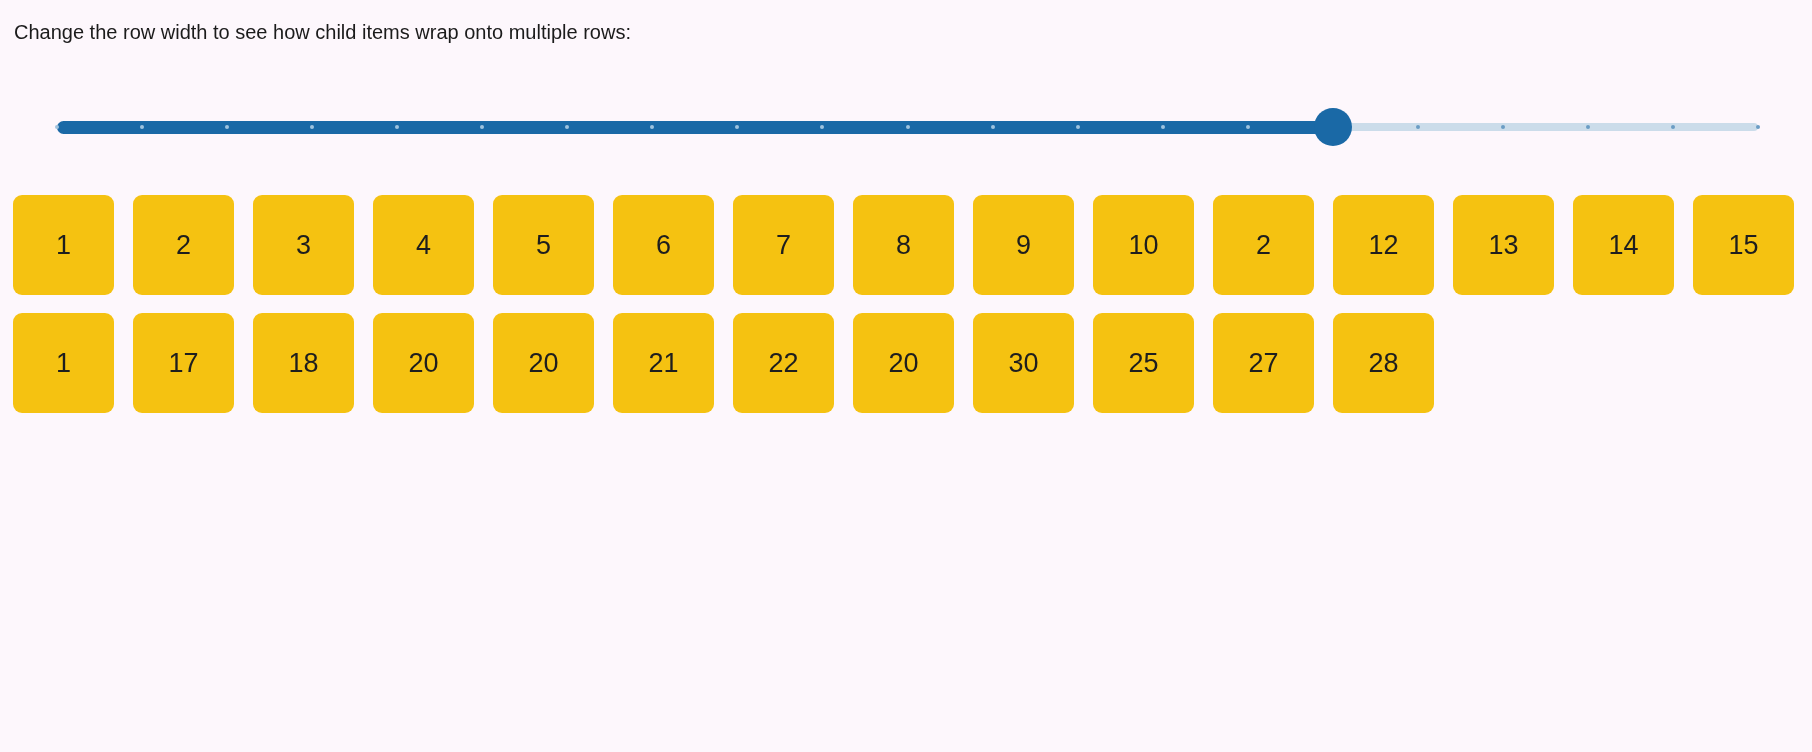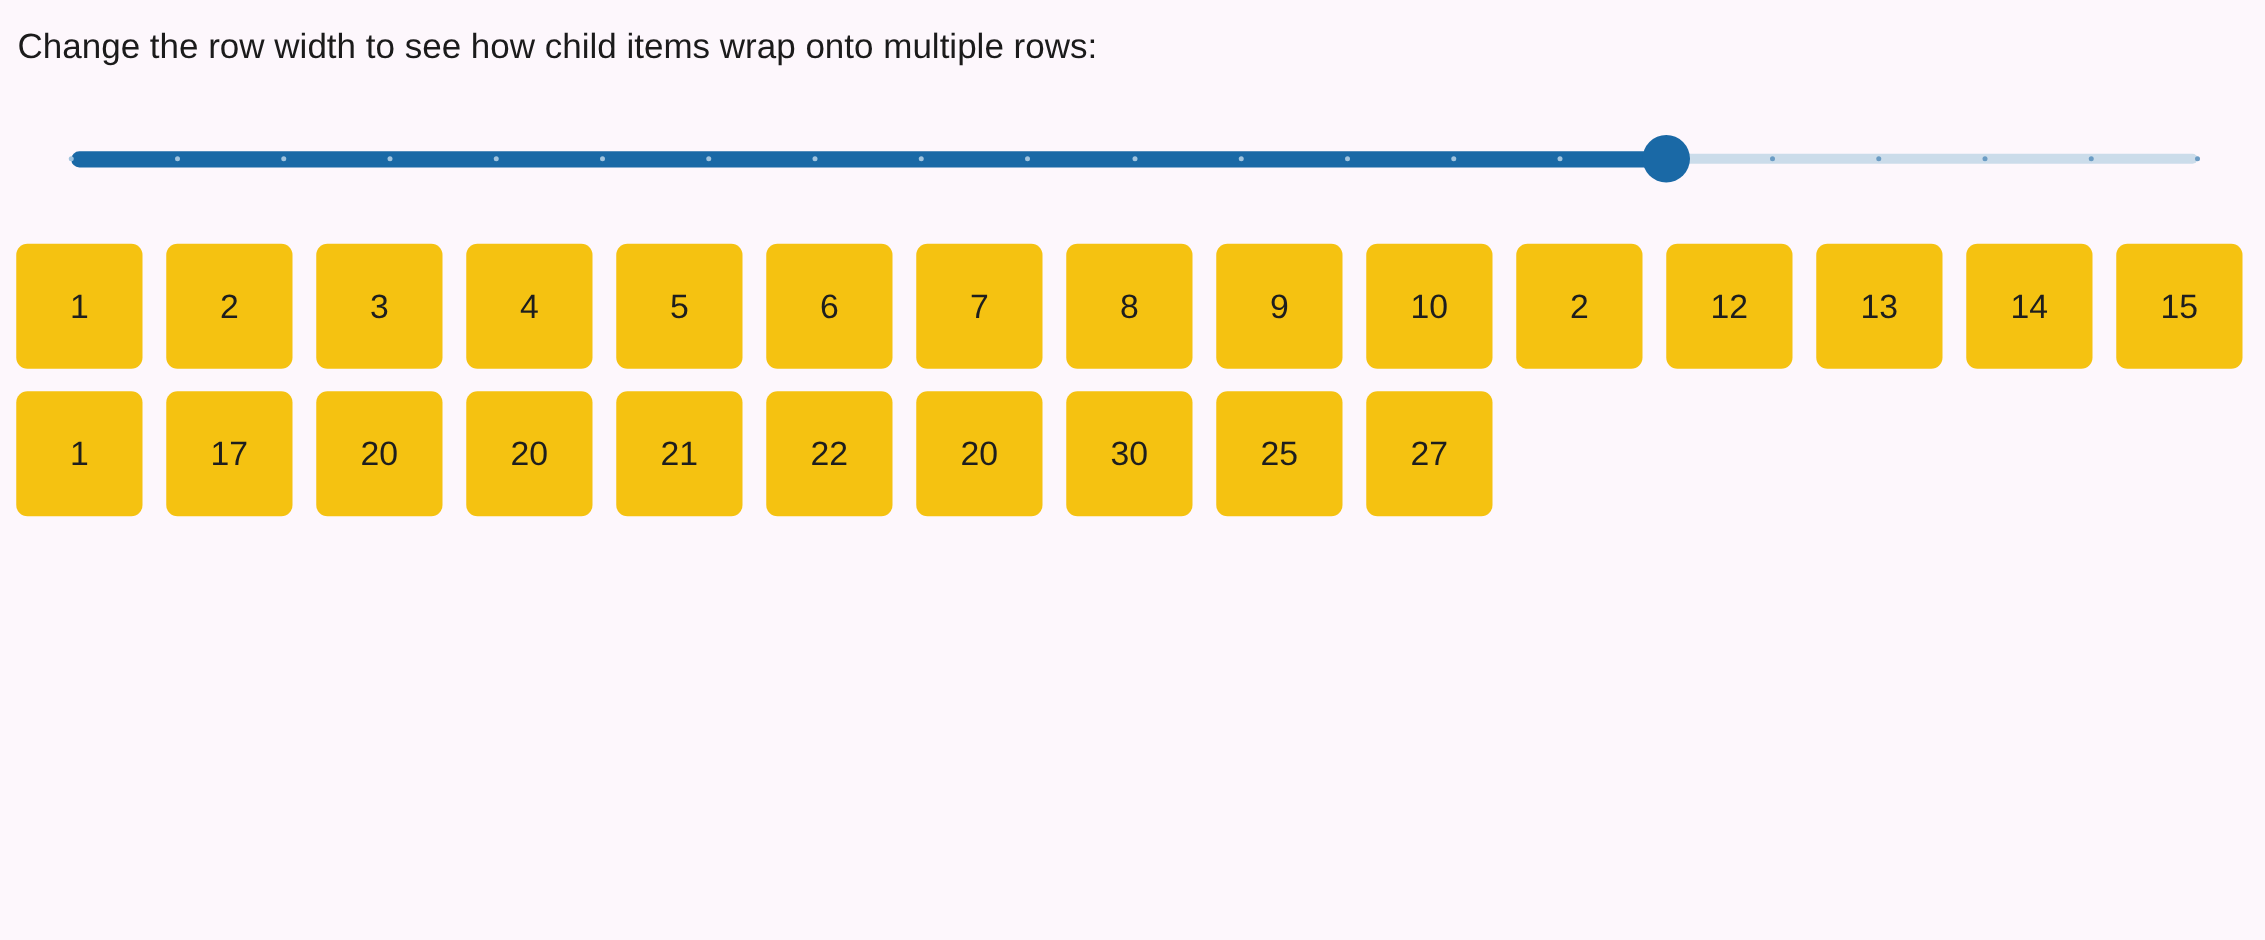--- a/index.html
+++ b/index.html
@@ -16,21 +16,21 @@
   html, body {
     width: 1812px; height: 752px;
     background: var(--bg);
     font-family: "Liberation Sans", "DejaVu Sans", sans-serif;
     overflow: hidden;
     position: relative;
   }
   .instruction {
     position: absolute;
     left: 14px; top: 21px;
-    font-size: 28px;
+    font-size: 20px;
     color: var(--text);
     letter-spacing: 0px;
     white-space: nowrap;
   }
   .slider {
     position: absolute;
     left: 57px; top: 108px;
     width: 1701px; height: 38px;
     cursor: pointer;
   }
@@ -131,21 +131,23 @@
     <div class="tile">8</div>
     <div class="tile">9</div>
     <div class="tile">10</div>
     <div class="tile">2</div>
     <div class="tile">12</div>
     <div class="tile">13</div>
     <div class="tile">14</div>
     <div class="tile">15</div>
     <div class="tile">1</div>
     <div class="tile">17</div>
+    <div class="tile">18</div>
     <div class="tile">20</div>
     <div class="tile">20</div>
     <div class="tile">21</div>
     <div class="tile">22</div>
     <div class="tile">20</div>
     <div class="tile">30</div>
     <div class="tile">25</div>
     <div class="tile">27</div>
+    <div class="tile">28</div>
   </div>
 
 </body></html>

